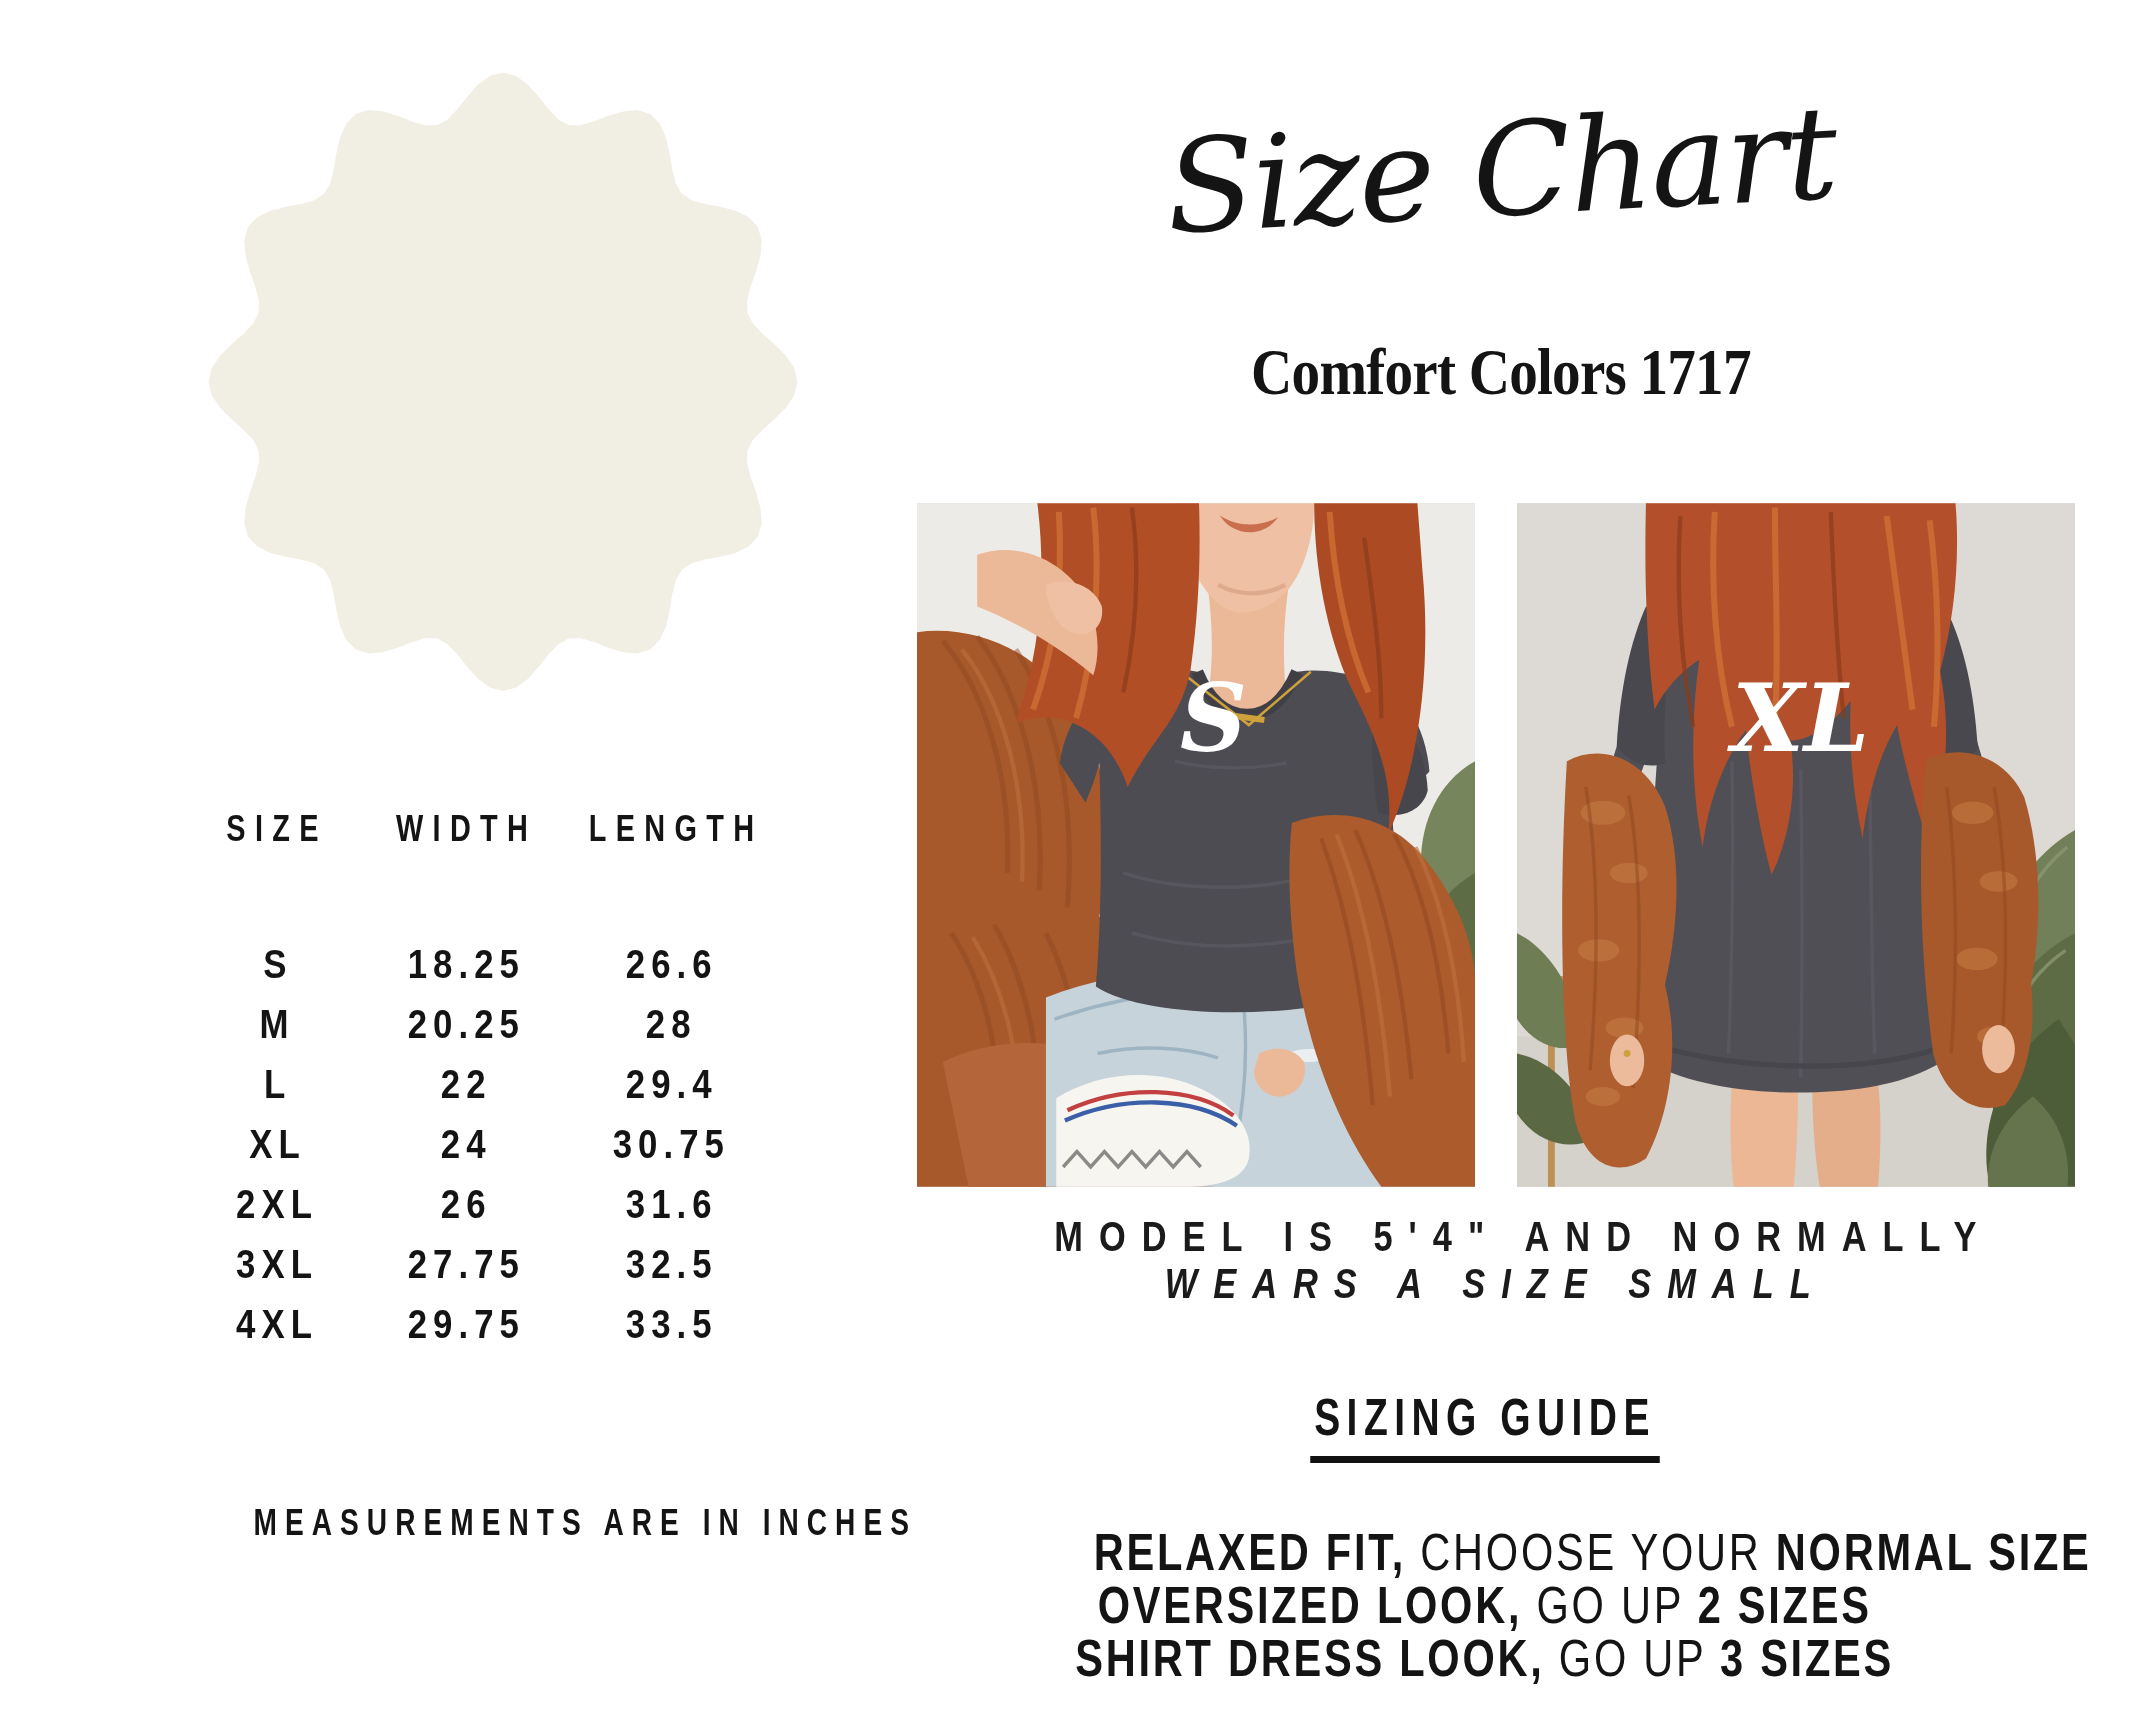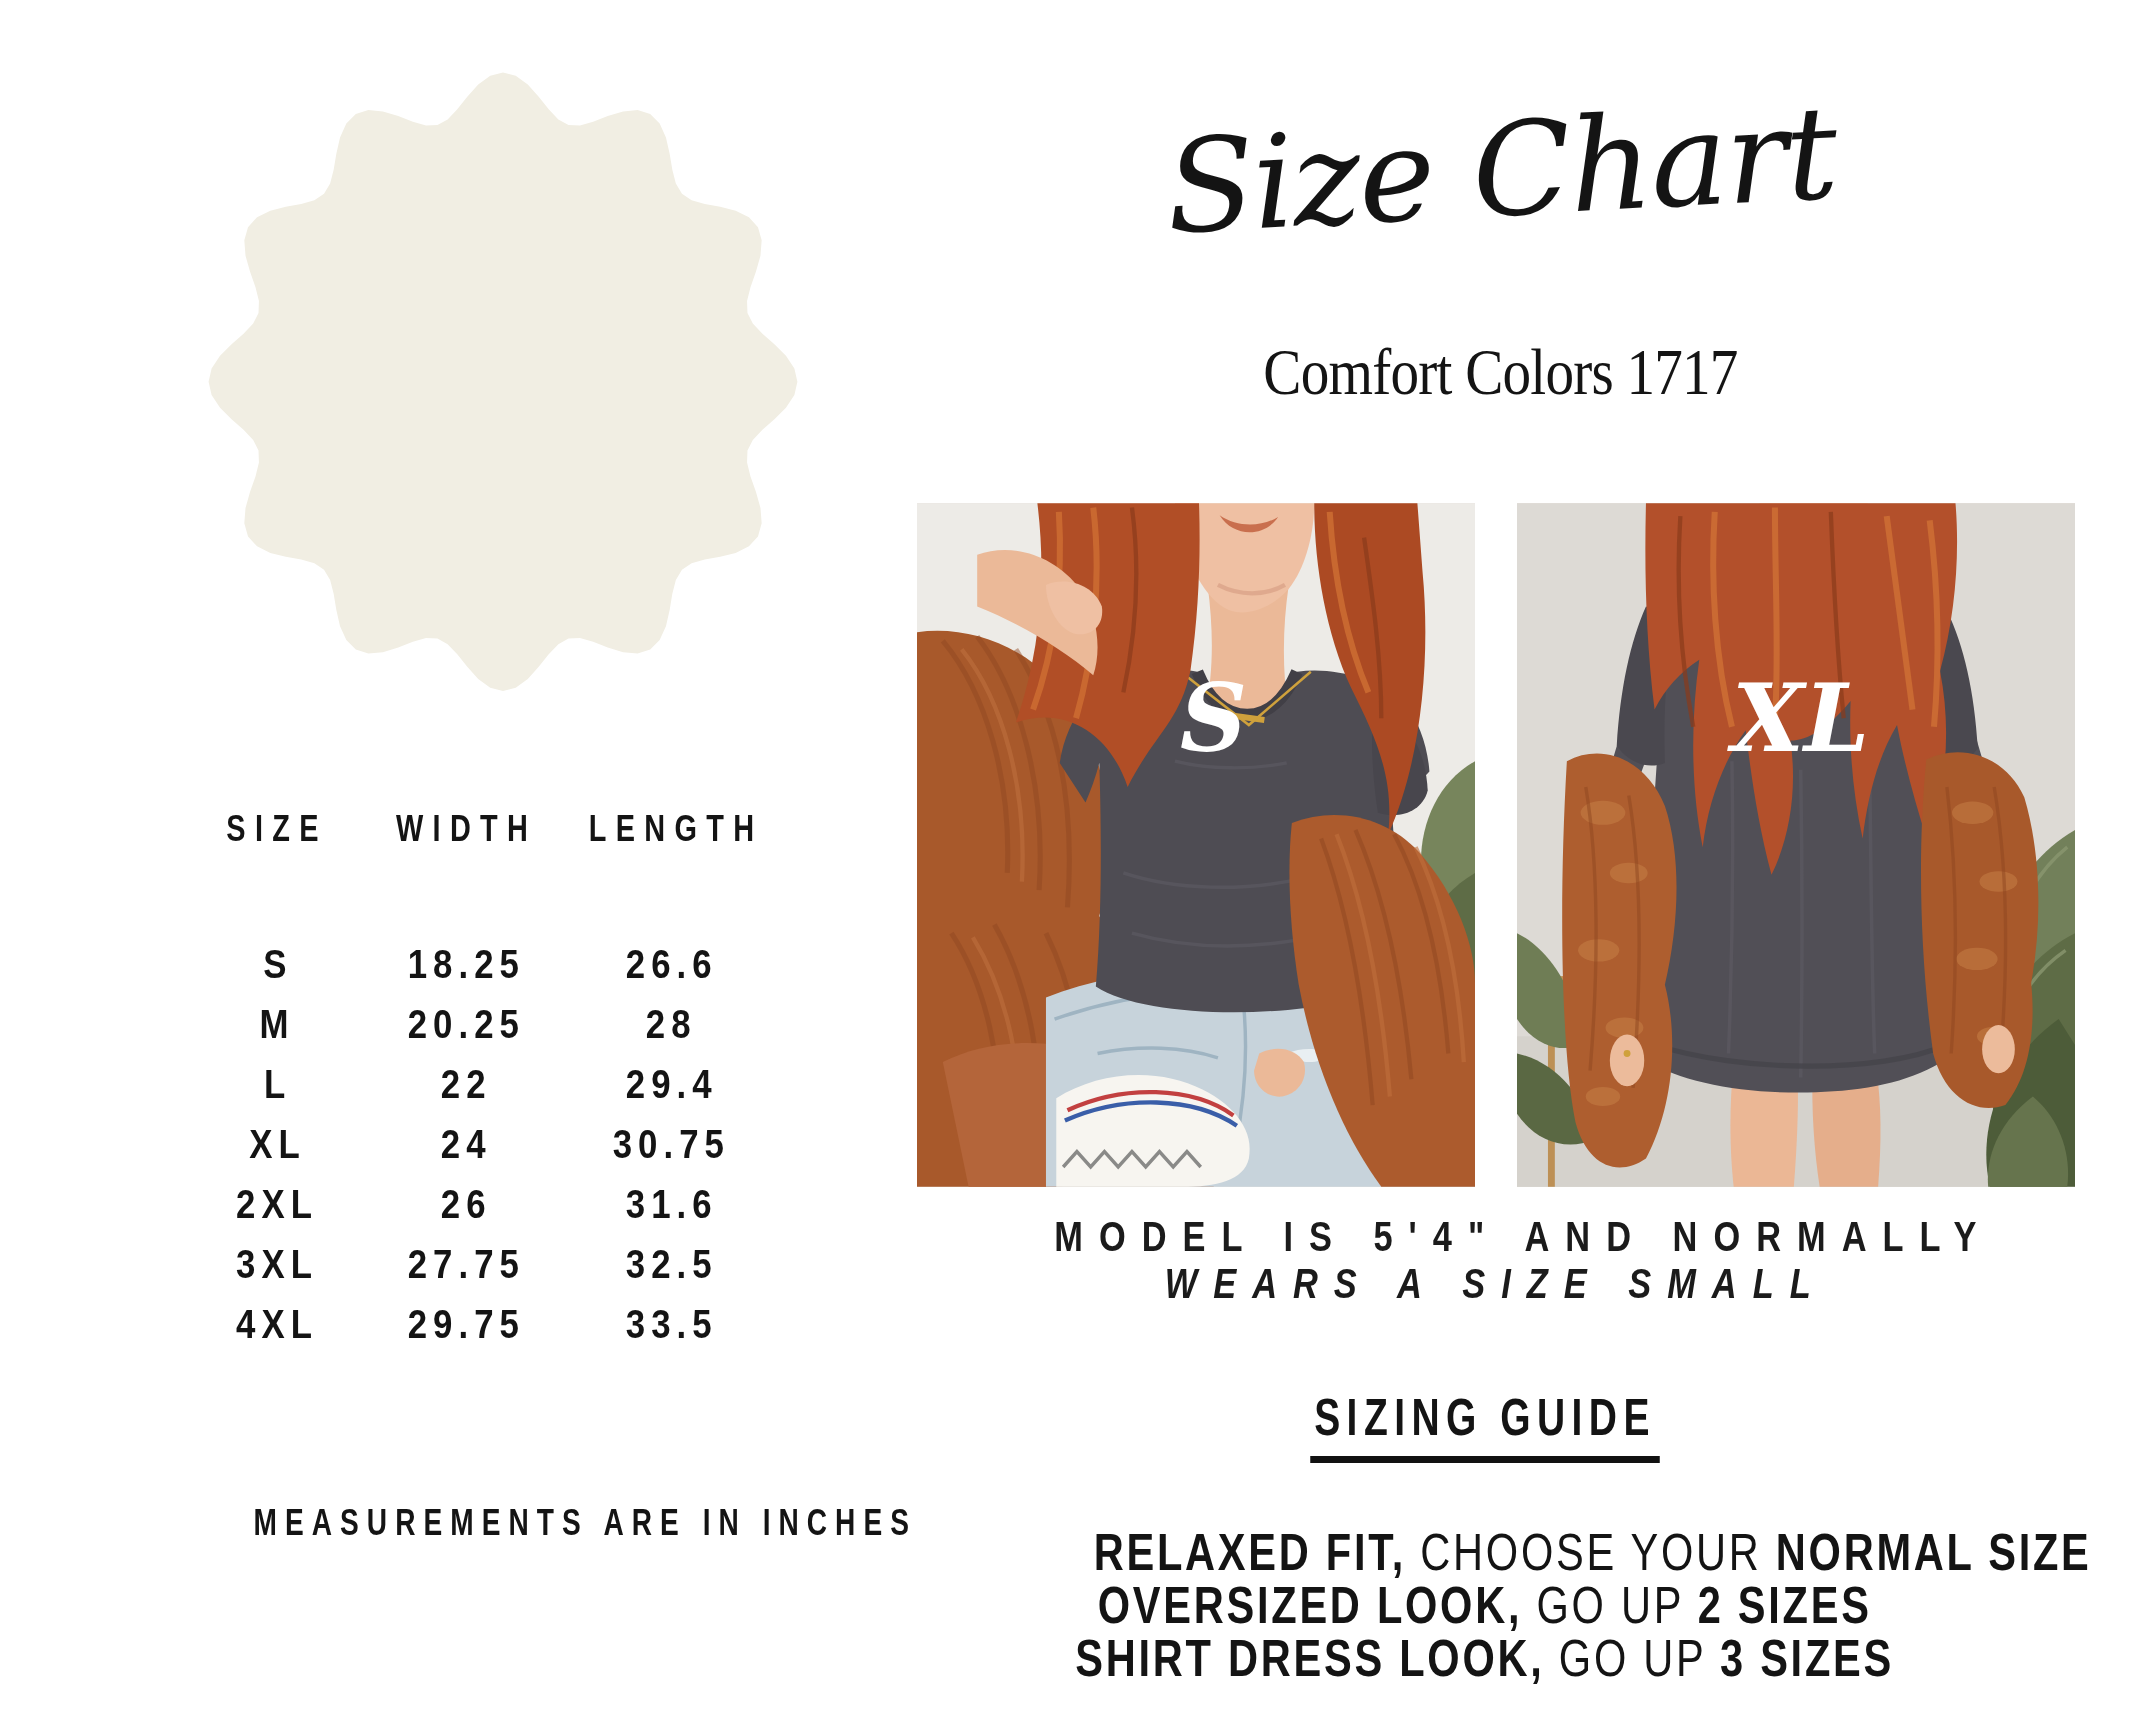--- a/index.html
+++ b/index.html
@@ -11,21 +11,21 @@
   .cx88{transform:scaleX(0.88);} .cx80{transform:scaleX(0.80);}
   .cx78{transform:scaleX(0.78);} .cx75{transform:scaleX(0.75);} .cx87{transform:scaleX(0.87);}
 
   .blob-wrap{left:206px;top:71px;width:594px;height:621px;}
 
   .main-title{left:1110px;top:67px;width:783px;height:241px;
               font-family:"DejaVu Serif","Liberation Serif",serif;font-style:italic;
               font-size:129px;line-height:206px;letter-spacing:-1.7px;}
   .main-title .tilt{display:inline-block;transform:rotate(-3deg);}
   .subtitle{left:1157px;top:336px;width:688px;
-            font-family:"Liberation Serif","DejaVu Serif",serif;font-weight:400;
+            font-family:"Liberation Serif","DejaVu Serif",serif;font-weight:700;
             font-size:65px;line-height:72px;letter-spacing:-0.9px;}
 
   .photo{top:503px;width:558px;height:684px;overflow:hidden;background:#E8E6E2;}
   .photo-left{left:917px;} .photo-right{left:1517px;}
   .photo svg{display:block;width:558px;height:684px;}
 
   .caption{left:937px;width:1118px;font-weight:600;font-size:43px;line-height:50px;
            letter-spacing:20px;color:#1b1b1b;}
   .caption-1{top:1211px;} .caption-2{top:1258px;font-style:italic;}
 

